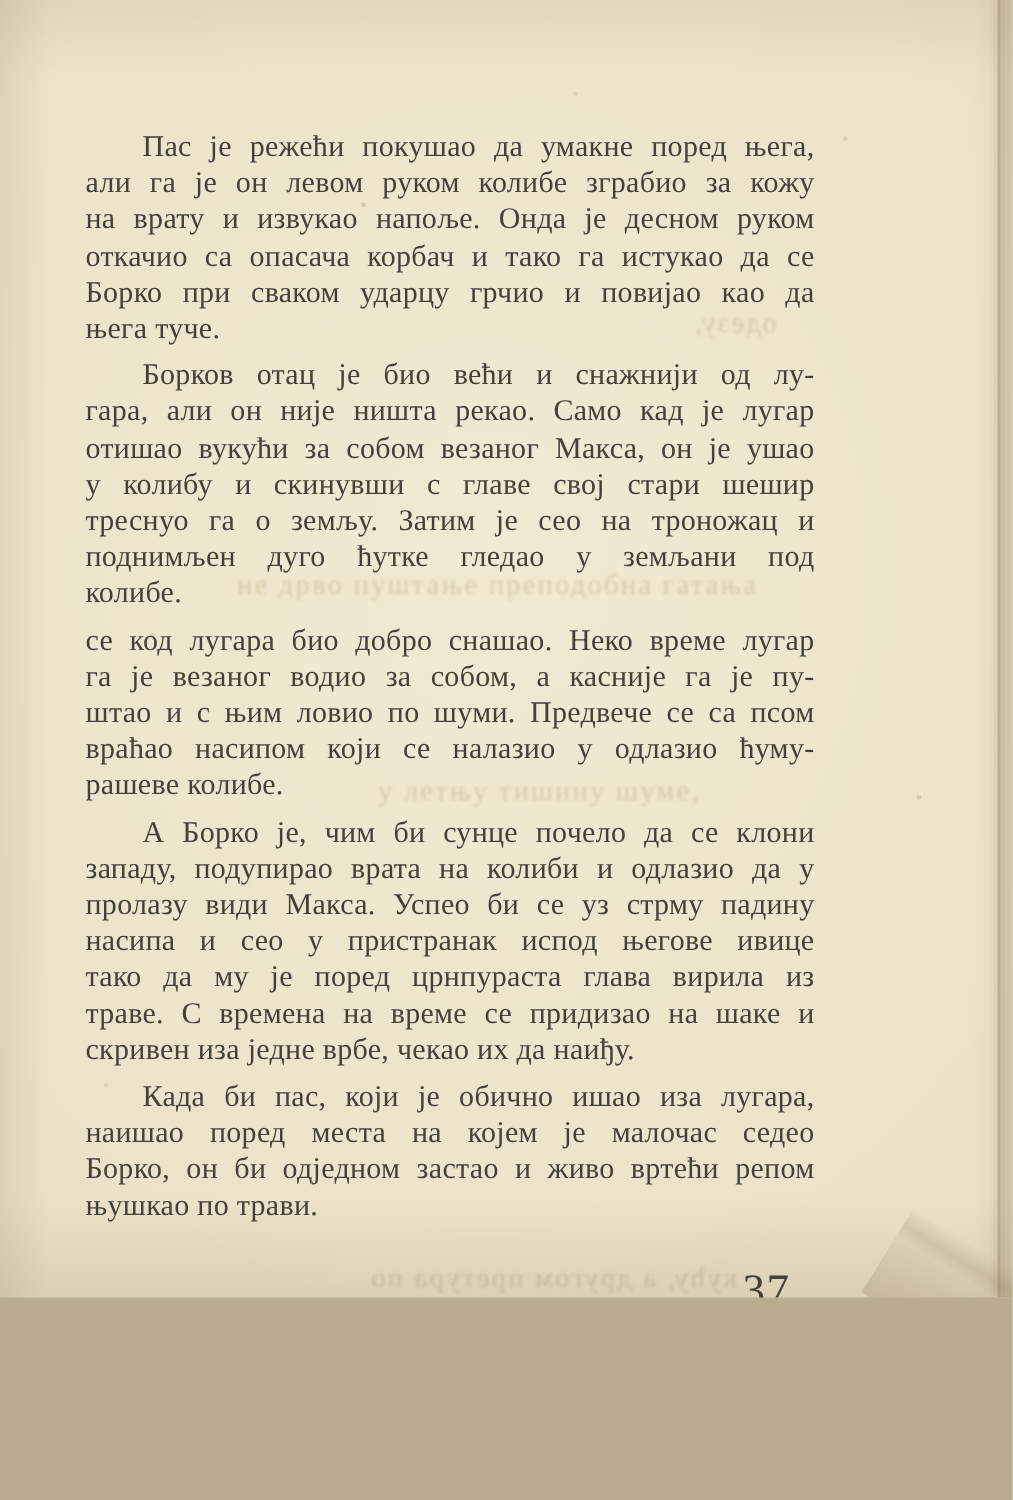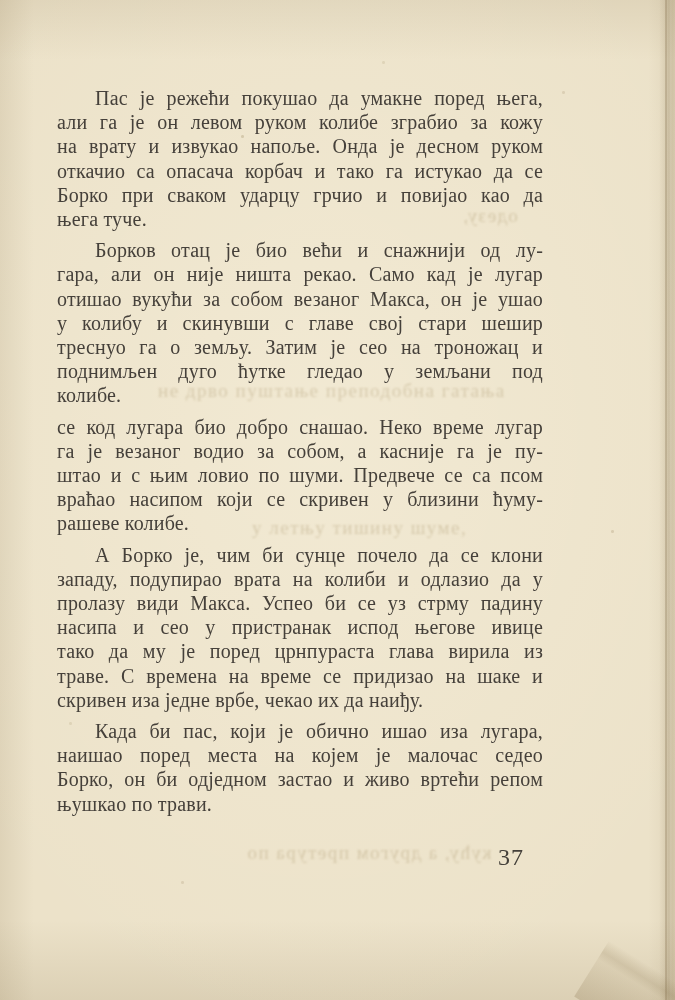--- a/index.html
+++ b/index.html
@@ -3,21 +3,21 @@
 <meta charset="utf-8">
 <style>
   html,body{margin:0;padding:0;}
   body{
     width:675px;height:1000px;
     font-family:"Liberation Serif","DejaVu Serif",serif;
     background:#b9ac8f;
   }
   .page{
     position:relative;
-    width:675px;height:1000px;
+    width:675px;height:865px;
     overflow:hidden;
     background-color:#ece2c9;
     background-image:
       radial-gradient(95% 85% at 48% 44%, rgba(255,250,234,0.30), rgba(255,250,234,0) 70%),
       linear-gradient(to bottom, rgba(120,98,58,0.10), rgba(120,98,58,0) 6%),
       linear-gradient(to top, rgba(120,98,58,0.14), rgba(120,98,58,0) 8%),
       linear-gradient(to right, rgba(120,98,58,0.12), rgba(120,98,58,0) 5%),
       linear-gradient(to left, rgba(120,98,58,0.10), rgba(120,98,58,0) 4%);
   }
   .text-block{
@@ -34,21 +34,21 @@
     text-align:justify;
     text-align-last:justify;
     white-space:normal;
   }
   .line.first{text-indent:38px;}
   .line.last{text-align-last:left;}
   .page-number{
     position:absolute;
     left:480px;top:844px;width:62px;
     text-align:center;
-    font-size:24px;
+    font-size:30px;
     color:#44403a;
     letter-spacing:1px;
   }
   .ghost{
     position:absolute;
     font-size:19px;
     color:rgba(154,133,88,0.55);
     opacity:0.55;
     filter:blur(1.1px);
     letter-spacing:1.5px;
@@ -113,21 +113,21 @@
         <div class="line">отишао вукући за собом везаног Макса, он је ушао</div>
         <div class="line">у колибу и скинувши с главе свој стари шешир</div>
         <div class="line">треснуо га о земљу. Затим је сео на троножац и</div>
         <div class="line">поднимљен дуго ћутке гледао у земљани под</div>
         <div class="line last">колибе.</div>
       </div>
       <div class="paragraph">
         <div class="line">се код лугара био добро снашао. Неко време лугар</div>
         <div class="line">га је везаног водио за собом, а касније га је пу-</div>
         <div class="line">штао и с њим ловио по шуми. Предвече се са псом</div>
-        <div class="line">враћао насипом који се скривен у близини ћуму-</div>
+        <div class="line">враћао насипом који се налазио у одлазио ћуму-</div>
         <div class="line last">рашеве колибе.</div>
       </div>
       <div class="paragraph">
         <div class="line first">А Борко је, чим би сунце почело да се клони</div>
         <div class="line">западу, подупирао врата на колиби и одлазио да у</div>
         <div class="line">пролазу види Макса. Успео би се уз стрму падину</div>
         <div class="line">насипа и сео у пристранак испод његове ивице</div>
         <div class="line">тако да му је поред црнпураста глава вирила из</div>
         <div class="line">траве. С времена на време се придизао на шаке и</div>
         <div class="line last">скривен иза једне врбе, чекао их да наиђу.</div>

